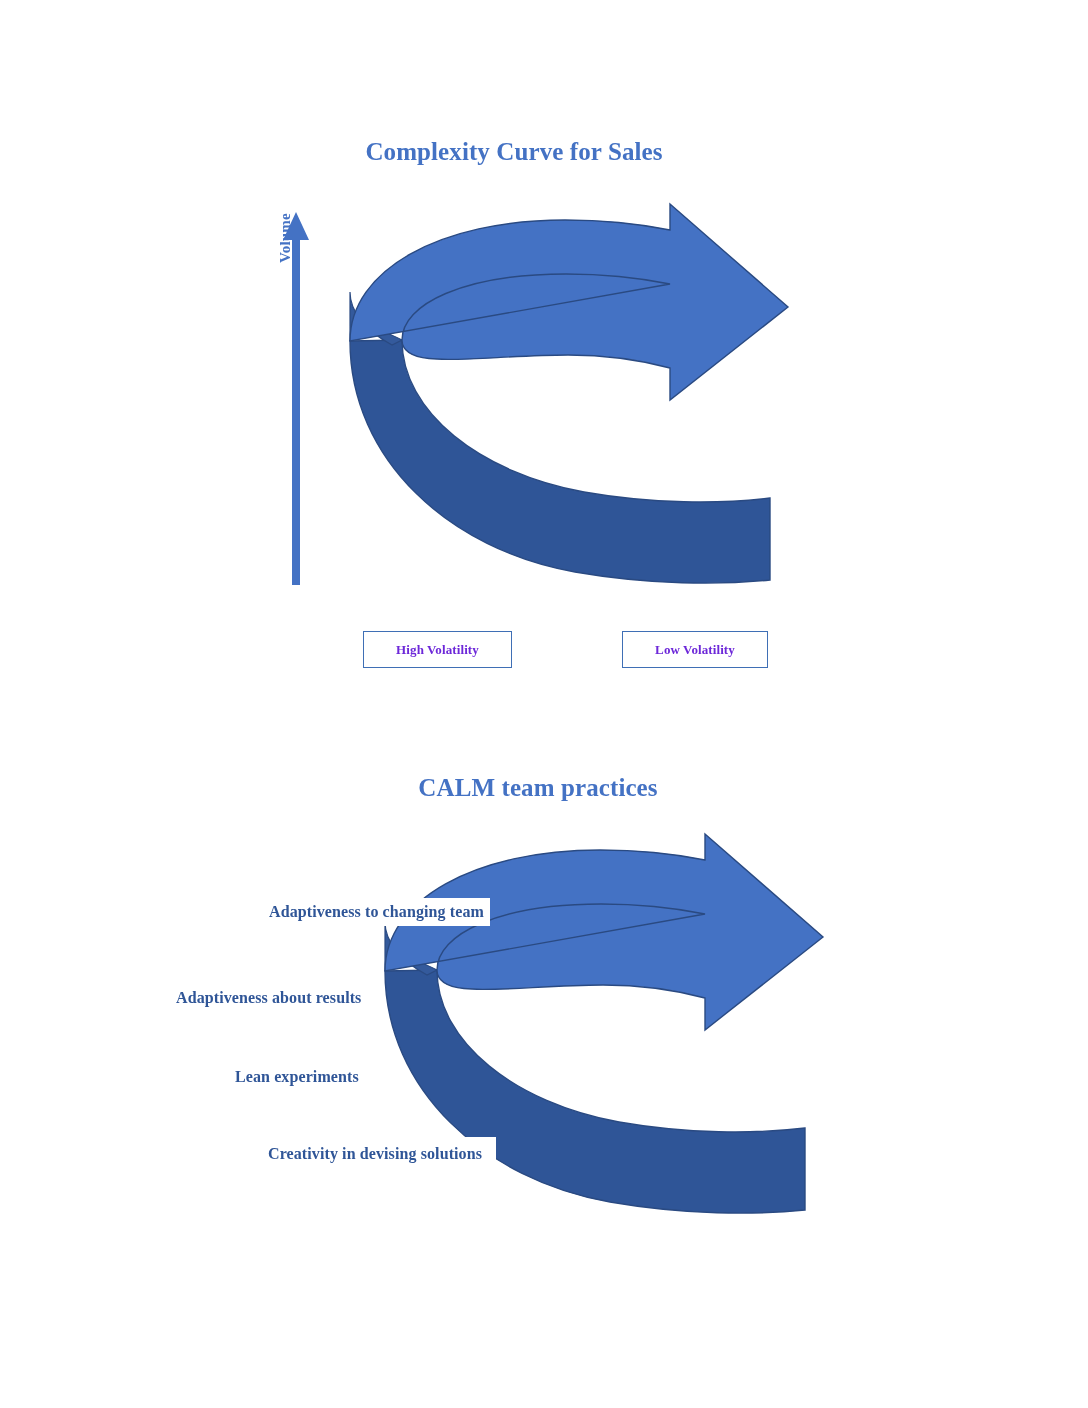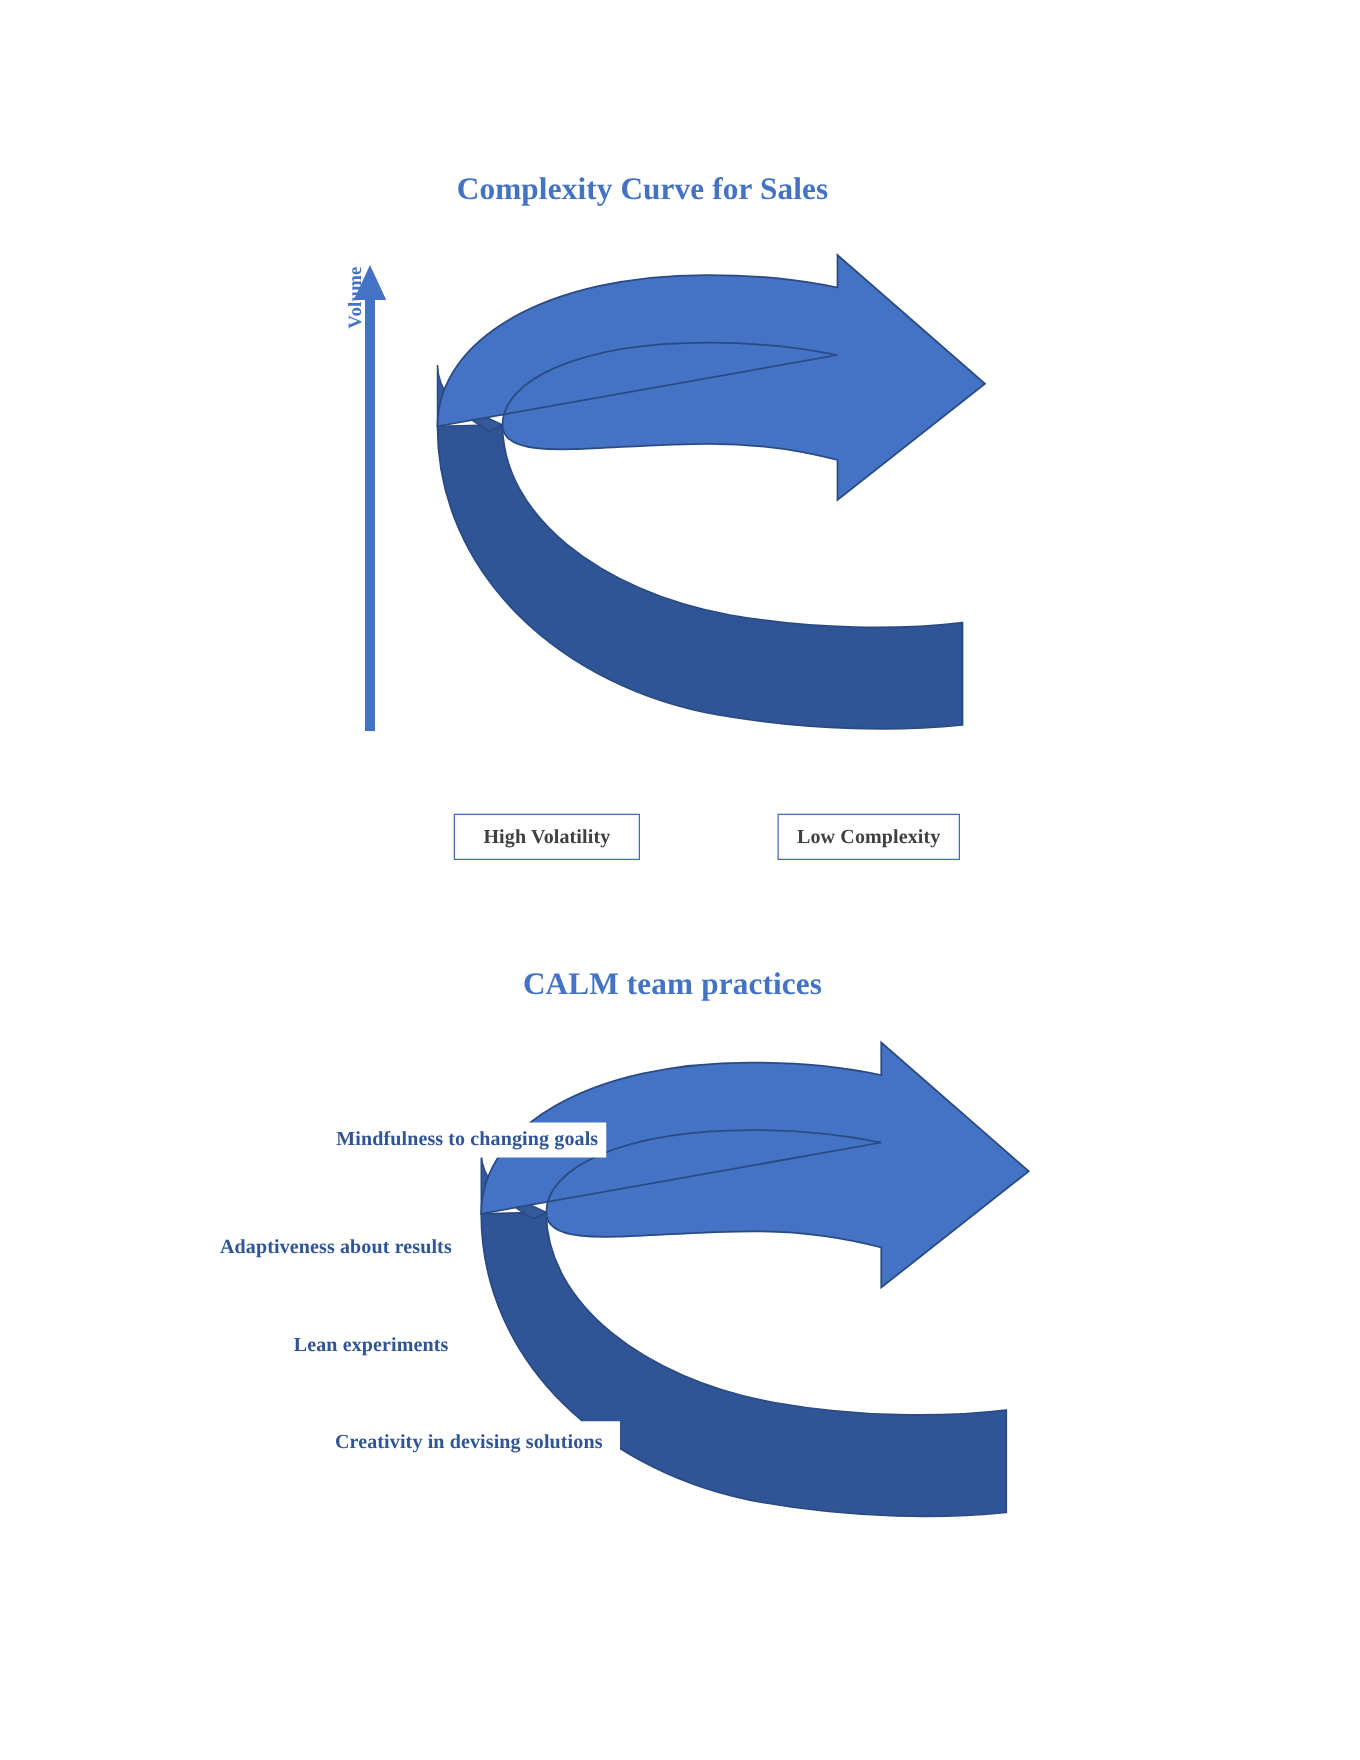--- a/index.html
+++ b/index.html
@@ -73,29 +73,28 @@
     top: 200px;
     width: 450px;
     height: 410px;
   }
 
   .vol-box {
     position: absolute;
     border: 1px solid #3F6FB5;
     background: #ffffff;
     box-sizing: border-box;
-    color: #404040;
-    font-weight: bold;
-    font-size: 16px;
+    color: #6d28d9;
+    font-weight: bold;
+    font-size: 13px;
     display: flex;
     align-items: center;
     justify-content: center;
     letter-spacing: 0.1px;
     white-space: nowrap;
-    margin-top: 20px;
   }
   #vol-box-high { left: 363px; top: 631px; width: 149px; height: 37px; }
   #vol-box-low  { left: 622px; top: 631px; width: 146px; height: 37px; }
 
   
   #section-two { position: absolute; left: 0; top: 0; width: 1088px; height: 1408px; }
 
   #title-two {
     left: 0; right: 0; top: 774px;
     width: 1088px;
@@ -171,21 +170,21 @@
                  C 300,160 268,155 228,155
                  C 140,155 62,172 62,140
                  C 62,104 124,74 226,74
                  C 268,74 300,78 330,84
                  Z"></path>
       </g>
     </svg>
 
     <div class="vol-box" id="vol-box-high">High Volatility</div>
 
-    <div class="vol-box" id="vol-box-low">Low Complexity</div>
+    <div class="vol-box" id="vol-box-low">Low Volatility</div>
   </div>
 
   <div id="section-two">
 
     <div class="chart-title" id="title-two">CALM team practices</div>
 
     <svg class="swoosh-two" viewBox="0 0 450 410">
       <defs>
         <clipPath id="clipA2">
           <rect x="0" y="0" width="450" height="410"></rect>
@@ -208,21 +207,21 @@
                  L 330,200
                  L 330,168
                  C 300,160 268,155 228,155
                  C 140,155 62,172 62,140
                  C 62,104 124,74 226,74
                  C 268,74 300,78 330,84
                  Z"></path>
       </g>
     </svg>
 
-    <div class="practice-label" id="practice-0">Mindfulness to changing goals</div>
+    <div class="practice-label" id="practice-0">Adaptiveness to changing team</div>
 
     <div class="practice-label" id="practice-1">Adaptiveness about results</div>
 
     <div class="practice-label" id="practice-2">Lean experiments</div>
 
     <div class="practice-label" id="practice-3">Creativity in devising solutions</div>
   </div>
 
 </div>
 

